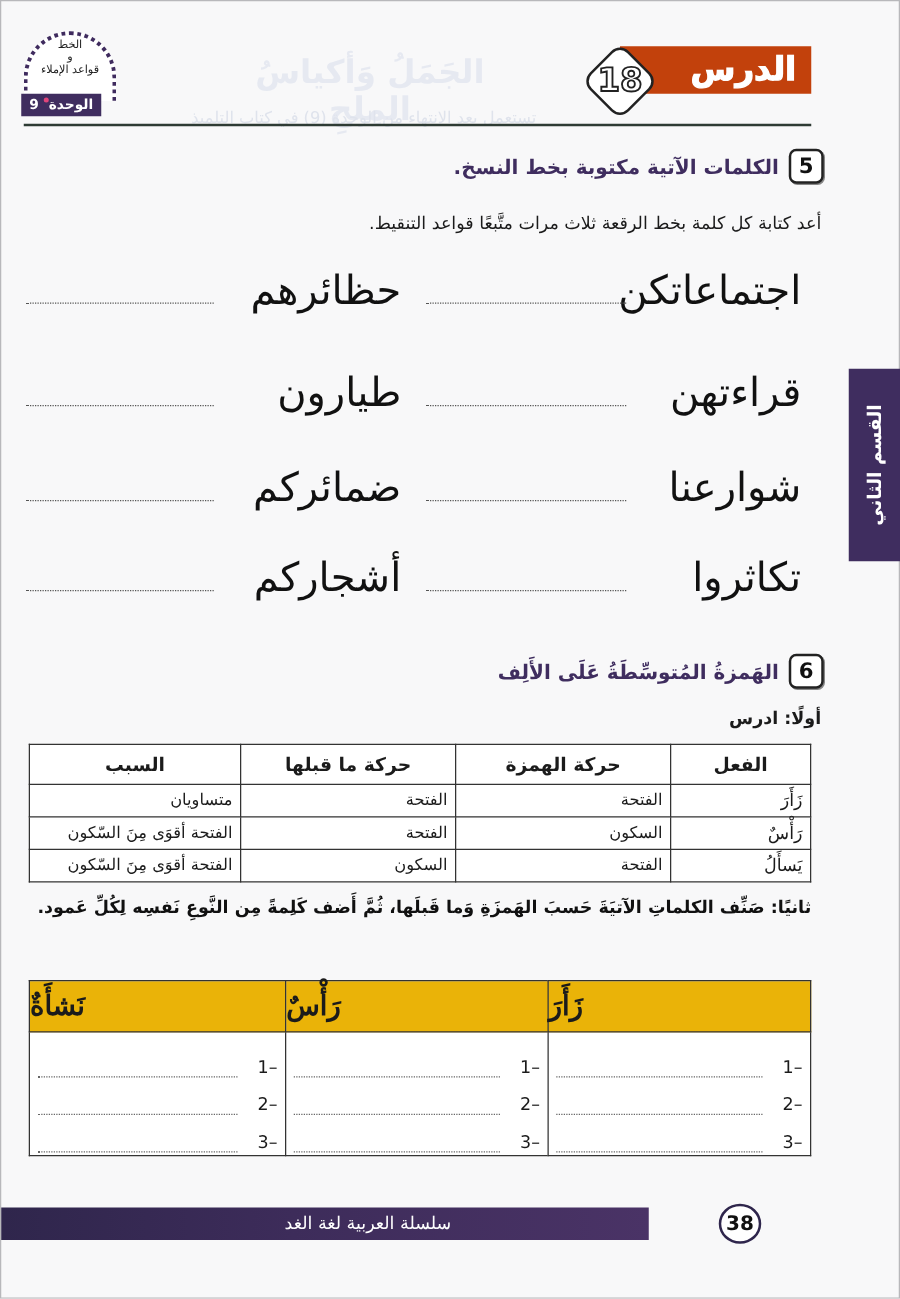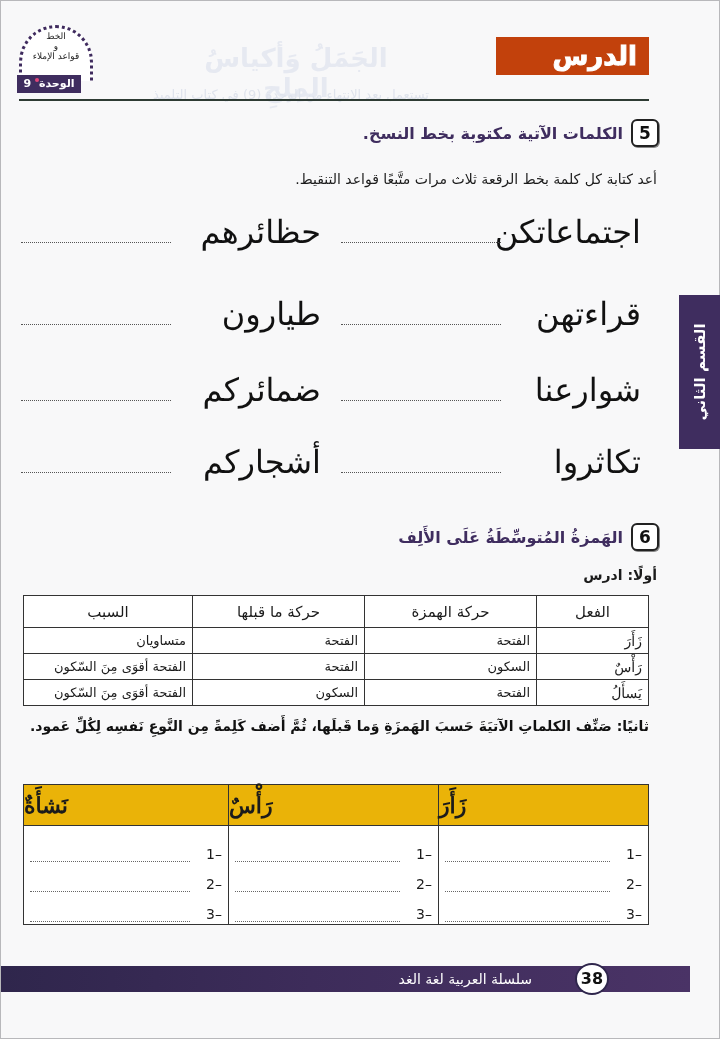--- a/index.html
+++ b/index.html
@@ -42,37 +42,37 @@
   .copy-cell.left { left: 0; }
   .copy-word { position: absolute; right: 0; bottom: 6px; font-family: "DejaVu Serif", serif; font-size: 32px; direction: rtl; color: #111; }
   .copy-line { position: absolute; left: 0; bottom: 14px; border-bottom: 1px dotted #555; }
   .copy-cell.right .copy-line { width: 160px; left: 0; }
   .copy-cell.left .copy-line { width: 150px; left: 0; }
 
   
   table { border-collapse: collapse; direction: rtl; }
   .t1 { position: absolute; left: 22px; top: 594px; width: 626px; font-size: 13px; }
   .t1 th, .t1 td { border: 1px solid #333; padding: 0 6px; text-align: right; height: 24px; }
-  .t1 th { height: 32px; font-size: 15px; font-weight: normal; text-align: center; background: #fff; }
+  .t1 th { height: 32px; font-size: 15px; font-weight: bold; text-align: center; background: #fff; }
   .t1 td { background: #fff; height: 26px; }
   .t1 td.verb { font-family: "DejaVu Serif", serif; font-size: 14px; }
 
   .task2 { position: absolute; right: 70px; top: 717px; direction: rtl; font-size: 14px; font-weight: bold; color: #111; }
   .wordlist { position: absolute; left: 0; width: 720px; top: 752px; text-align: center; direction: rtl; font-size: 15px; font-family: "DejaVu Serif", serif; color: #111; }
 
   
   .t2 { position: absolute; left: 22px; top: 783px; width: 626px; }
   .t2 th { height: 41px; border: 1px solid #333; font-family: "DejaVu Serif", serif; font-size: 22px; font-weight: bold; text-align: left; background: #eab308; }
   .t2 td { border: 1px solid #333; padding: 6px 6px 2px; vertical-align: top; background: #fff; }
   .fill-line { direction: ltr; display: flex; align-items: flex-end; justify-content: space-between; height: 30px; font-size: 14px; }
   .fill-line .dots { flex: 1; border-bottom: 1px dotted #666; margin-right: 10px; height: 14px; }
   .fill-line .n { width: 22px; text-align: right; }
 
   
-  .footer-bar { position: absolute; left: 0; top: 965px; width: 689px; height: 26px; background: linear-gradient(90deg, #2f264c 0%, #3d2c5a 45%, #4a3366 100%); }
+  .footer-bar { position: absolute; left: 0; top: 965px; width: 518px; height: 26px; background: linear-gradient(90deg, #2f264c 0%, #3d2c5a 45%, #4a3366 100%); }
   .footer-text { position: absolute; right: 158px; top: 0; line-height: 26px; color: #fff; font-size: 14px; direction: rtl; }
   .page-num { position: absolute; left: 574px; top: 962px; width: 34px; height: 32px; border-radius: 50%; background: #fff; border: 2px solid #2f264c; text-align: center; line-height: 28px; font-size: 16px; font-weight: bold; color: #111; }
 </style>
 </head>
 <body>
 
 <div class="page">
 
   <div class="unit-badge">
     <div class="unit-dots"></div>
@@ -86,20 +86,24 @@
       <span>9</span>
     </div>
   </div>
 
   <div class="ghost-title">الجَمَلُ وَأكياسُ المِلحِ</div>
   <div class="ghost-sub">تستعمل بعد الانتهاء من الوحدة (9) في كتاب التلميذ</div>
 
   <div class="lesson-bar">
     <span class="lesson-label">الدرس</span>
   </div>
+  <div class="lesson-num-wrap">
+    <div class="lesson-diamond"></div>
+    <div class="lesson-num">18</div>
+  </div>
 
   <div class="header-rule"></div>
 
   <div class="side-tab">
     <span>القسم الثاني</span>
   </div>
 
   <div class="sec-head" style="top:118px;">
     <div class="sec-num">5</div>
     <div class="sec-title">الكلمات الآتية مكتوبة بخط النسخ.</div>

